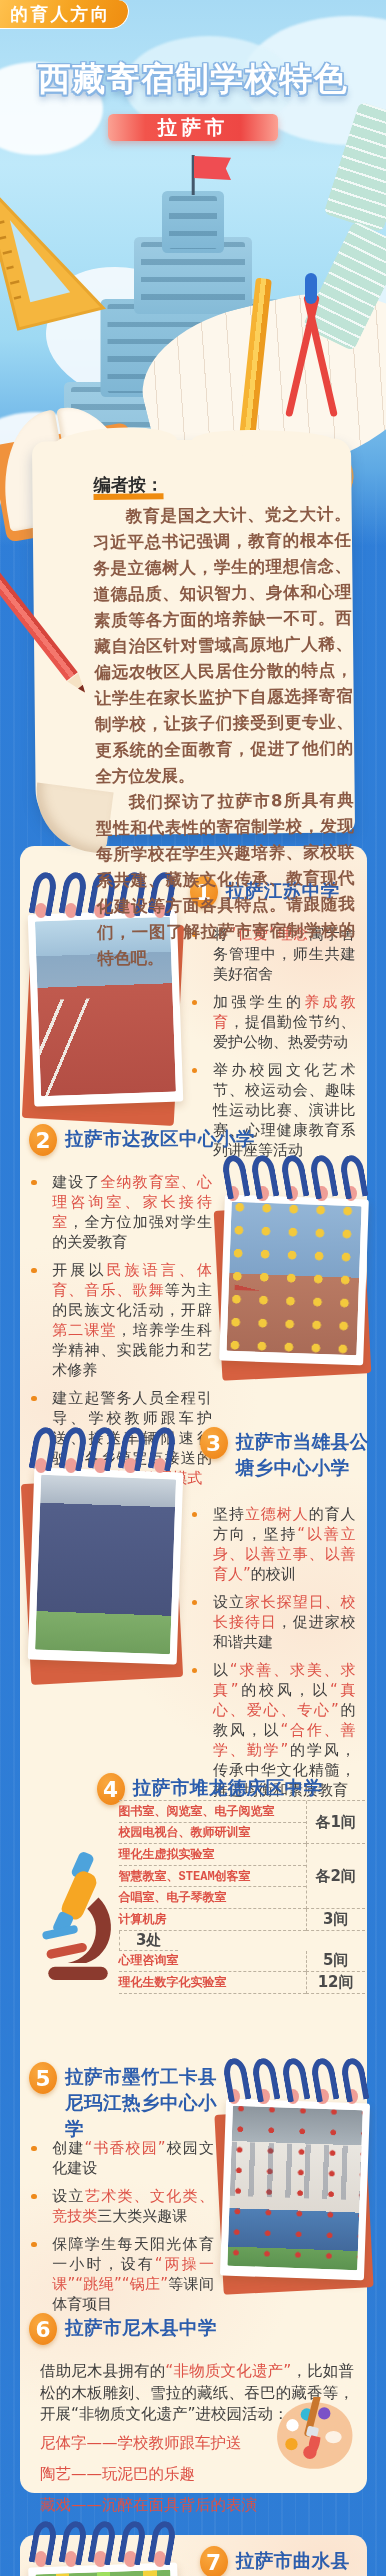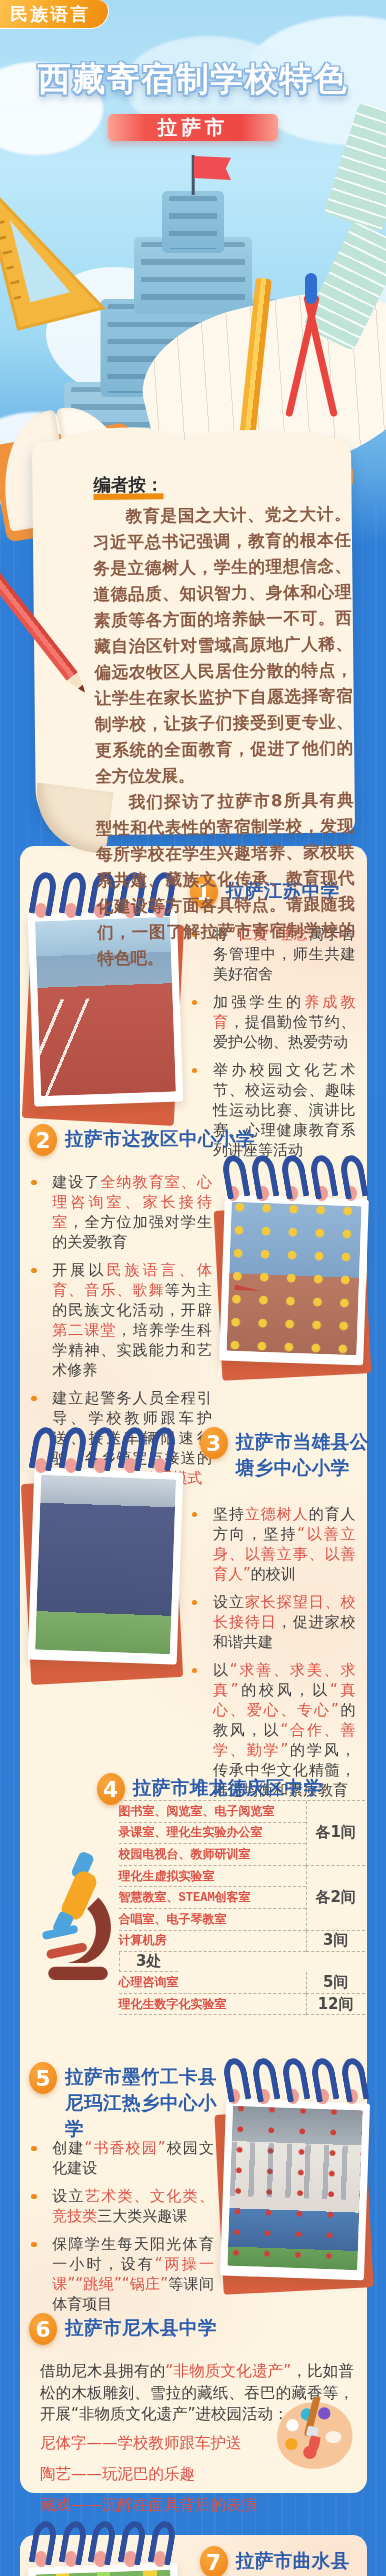--- a/index.html
+++ b/index.html
@@ -183,21 +183,21 @@
 
   <div class="sky">
     <div class="cloud c1"></div>
     <div class="cloud c2"></div>
     <div class="cloud c5"></div>
     <div class="cloud c3"></div>
     <div class="cloud c4"></div>
   </div>
 
   <div class="top-badge">
-    <span>民族语言</span>
+    <span>的育人方向</span>
   </div>
 
   <div class="main-title">西藏寄宿制学校特色</div>
   <div class="city-banner">
     <span>拉萨市</span>
   </div>
 
   <div class="illus">
     <div class="white-sheet"></div>
     <div class="building">
@@ -394,21 +394,20 @@
       <rect x="36" y="120" width="30" height="40" rx="8" fill="#4da3dc" transform="rotate(24 51 140)"></rect>
       <path d="M120,90 C160,130 150,200 96,218 L60,218 C120,205 128,140 98,112 Z" fill="#8b3a2e"></path>
       <rect x="10" y="150" width="70" height="16" rx="8" fill="#4da3dc" transform="rotate(-12 45 158)"></rect>
       <rect x="18" y="185" width="80" height="18" rx="9" fill="#c9503c" transform="rotate(-12 58 194)"></rect>
       <rect x="22" y="225" width="116" height="26" rx="13" fill="#8b3a2e"></rect>
     </svg>
     <div class="ftable" style="left:99px;top:954px;">
       <div class="fgroup">
         <div class="flabels">
           <div class="flabel">图书室、阅览室、电子阅览室</div>
-          <div class="flabel">录课室、理化生实验办公室</div>
           <div class="flabel">校园电视台、教师研训室</div>
         </div>
         <div class="fvalue">各1间</div>
       </div>
       <div class="fgroup">
         <div class="flabels">
           <div class="flabel">理化生虚拟实验室</div>
           <div class="flabel">智慧教室、STEAM创客室</div>
           <div class="flabel">合唱室、电子琴教室</div>
         </div>

